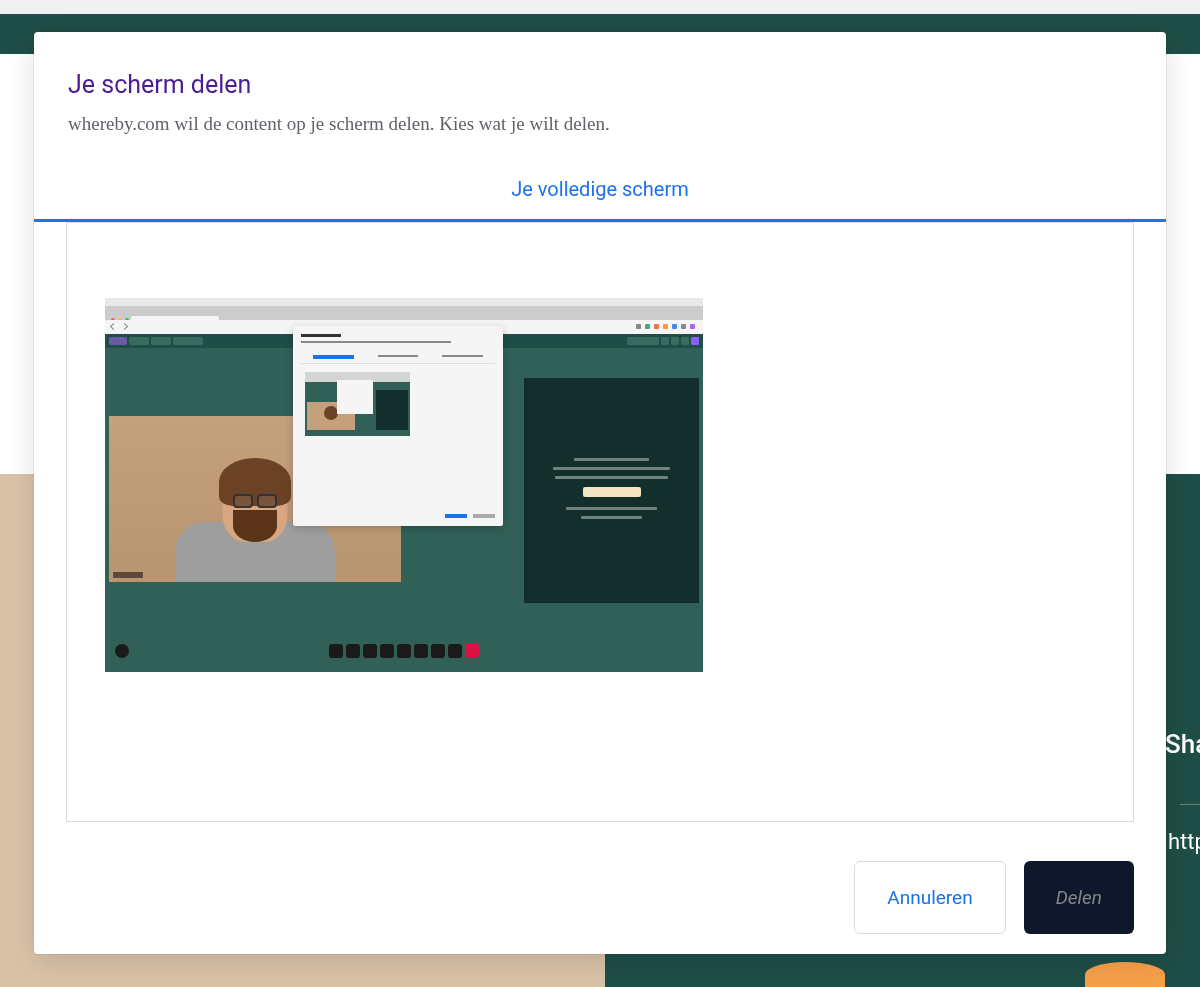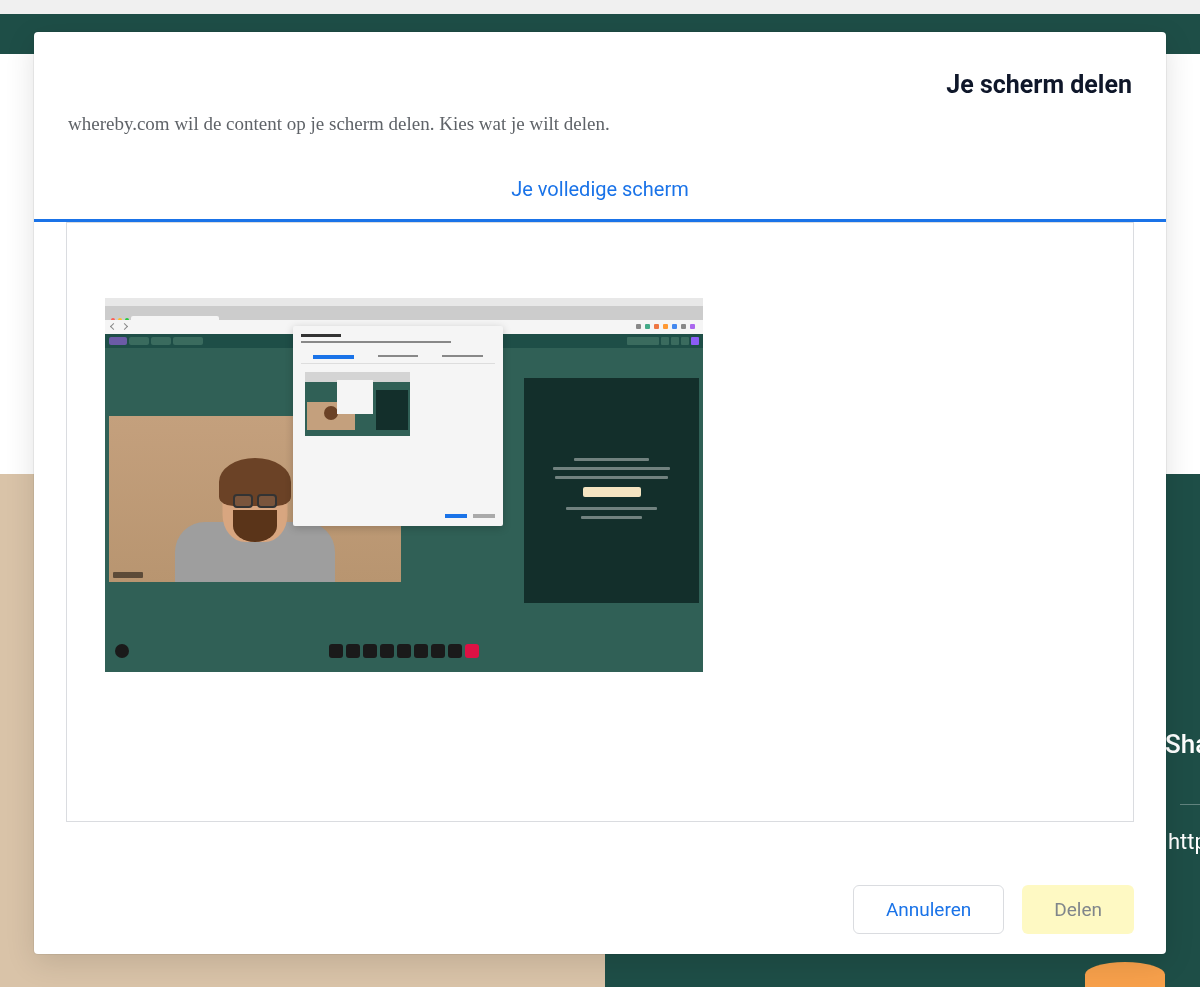--- a/index.html
+++ b/index.html
@@ -99,24 +99,23 @@
       width: 1132px;
       height: 922px;
       background: #ffffff;
       border-radius: 4px;
       box-shadow: 0 8px 30px rgba(0,0,0,0.12), 0 0 0 1px rgba(0,0,0,0.05);
       padding: 38px 0 0 0;
     }
     
     .modal-title {
       font-size: 25px;
-      font-weight: 700;
-      color: #0f172a;
+      font-weight: 400;
+      color: #4c1d95;
       padding: 0 34px 14px 34px;
-      text-align: right;
     }
     
     .modal-subtitle {
       font-size: 19px;
       color: #5f6368;
       padding: 0 34px 28px 34px;
       font-family: Liberation Serif, serif;
     }
     
     .tabs {
@@ -554,37 +553,38 @@
     
     .modal-buttons {
       position: absolute;
       bottom: 20px;
       right: 32px;
       display: flex;
       gap: 18px;
     }
     
     .btn {
-      padding: 12px 32px;
+      padding: 24px 32px;
       border-radius: 6px;
       font-size: 19px;
       cursor: pointer;
       border: none;
       font-family: inherit;
     }
     
     .btn-cancel {
       background: #ffffff;
       color: #1a73e8;
       border: 1px solid #dadce0;
     }
     
     .btn-share {
-      background: #fef9c3;
+      background: #0f172a;
       color: #80868b;
+      font-style: italic;
     }
   </style>
 </head>
 <body>
 
 <div class="browser-header"></div>
 
 <div class="background">
   <div class="bg-white-block"></div>
   <div class="bg-beige-block"></div>

